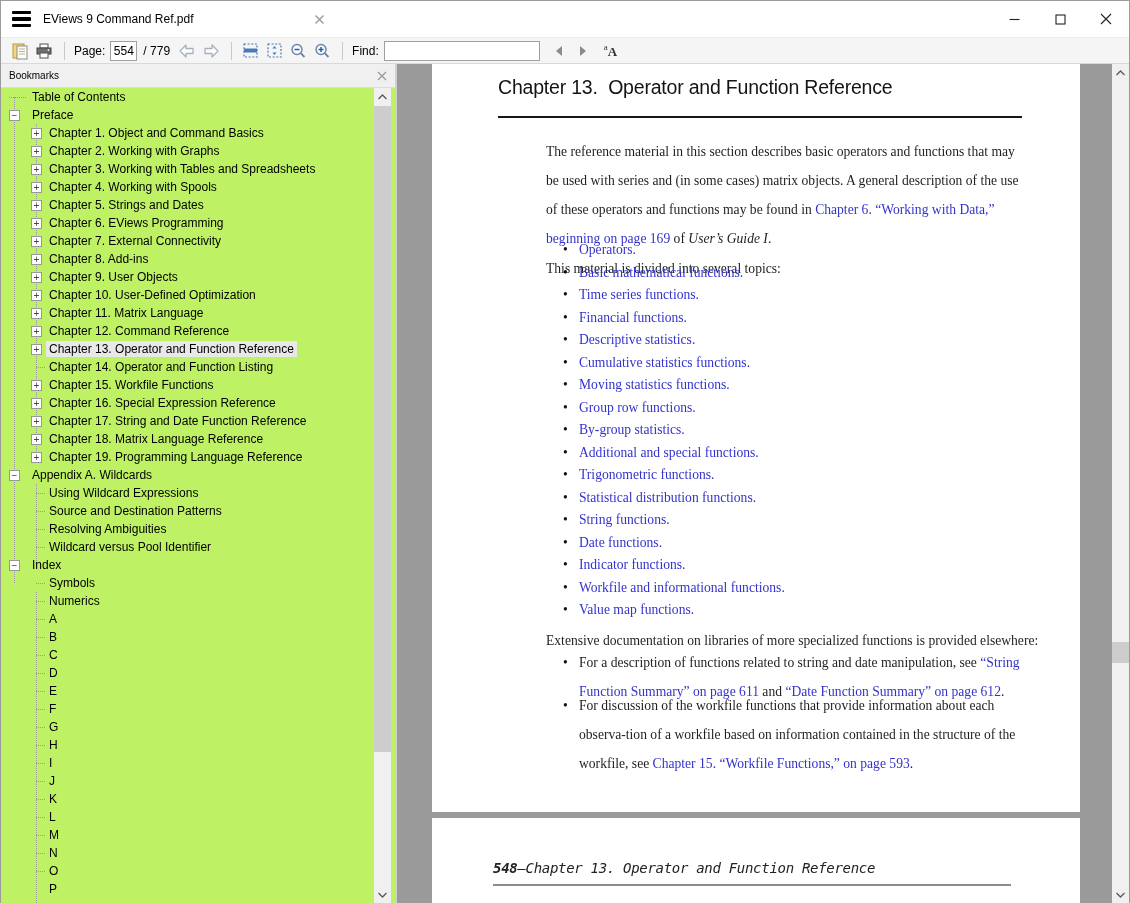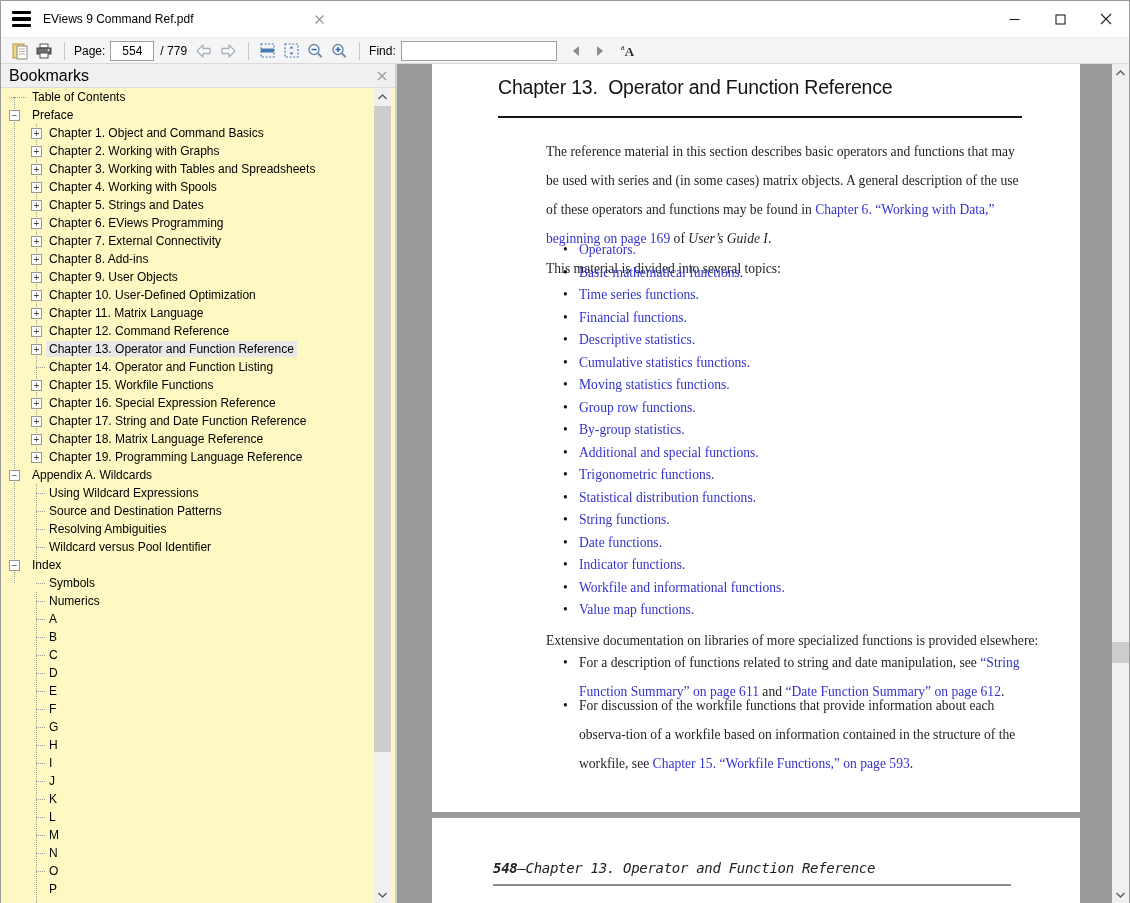--- a/index.html
+++ b/index.html
@@ -16,36 +16,36 @@
   .tab-title { font-size:12px; color:#000; }
   .tab-close { margin-left:auto; margin-right:6px; width:16px; height:16px; display:flex; align-items:center; justify-content:center; cursor:pointer; }
   .win-controls { margin-left:auto; display:flex; height:36px; }
   .win-btn { width:46px; height:36px; display:flex; align-items:center; justify-content:center; cursor:pointer; }
 
   
   .toolbar { height:27px; background:#f5f5f5; border-top:1px solid #ececec; border-bottom:1px solid #d9d9d9; display:flex; align-items:center; padding-left:8px; font-size:12px; color:#000; }
   .tsep { width:1px; height:18px; background:#c9c9c9; margin:0 7px; }
   .tbtn { width:22px; height:22px; display:flex; align-items:center; justify-content:center; margin-right:2px; cursor:pointer; }
   .toolbar label { margin:0 5px 0 2px; }
-  .page-input { width:44px; height:20px; border:1px solid #9f9f9f; background:#fff; font-size:12px; text-align:center; font-family:"Liberation Sans",sans-serif; }
+  .page-input { width:27px; height:20px; border:1px solid #9f9f9f; background:#fff; font-size:12px; text-align:center; font-family:"Liberation Sans",sans-serif; }
   .page-total { margin:0 6px 0 6px; }
   .find-input { width:156px; height:20px; border:1px solid #9f9f9f; background:#fff; font-size:12px; padding:0 4px; font-family:"Liberation Sans",sans-serif; }
   .mc-icon { font-family:"Liberation Serif",serif; color:#333; line-height:1; cursor:pointer; margin-left:8px; }
   .mc-icon .sm { font-size:9px; vertical-align:6px; }
   .mc-icon .lg { font-size:13px; font-weight:bold; }
 
   
   .main { position:relative; display:flex; height:839px; }
 
   
   .sidebar { position:relative; width:396px; height:100%; background:#fff; border-right:2px solid #d0d0d0; }
   .sidebar-header { height:24px; background:#f0f0f0; border-bottom:1px solid #dcdcdc; display:flex; align-items:center; padding:0 8px; }
-  .sidebar-title { font-size:16px; color:#000; }
+  .sidebar-title { font-size:10px; color:#000; }
   .sidebar-close { margin-left:auto; cursor:pointer; display:flex; }
-  .tree { position:relative; height:815px; overflow:hidden; background:#fef9c3; }
+  .tree { position:relative; height:815px; overflow:hidden; background:#bef264; }
   .vline { position:absolute; width:0; border-left:1px dotted #9a9a9a; }
   .trow { position:relative; height:18px; display:flex; align-items:center; font-size:12px; color:#000; white-space:nowrap; cursor:pointer; }
   .trow .lbl { padding:1px 3px; }
   .trow.lv0 .lbl { margin-left:28px; }
   .trow.lv1 .lbl { margin-left:45px; }
   .trow.sel .lbl { background:var(--selbg,#e8e8e8); }
   .ebox { position:absolute; top:4px; width:11px; height:11px; border:1px solid #989898; background:#fff; font-size:10px; line-height:9px; text-align:center; color:#444; z-index:2; }
   .trow.lv0 .ebox { left:8px; }
   .trow.lv1 .ebox { left:30px; }
   .stub { position:absolute; top:9px; border-top:1px dotted #9a9a9a; }

